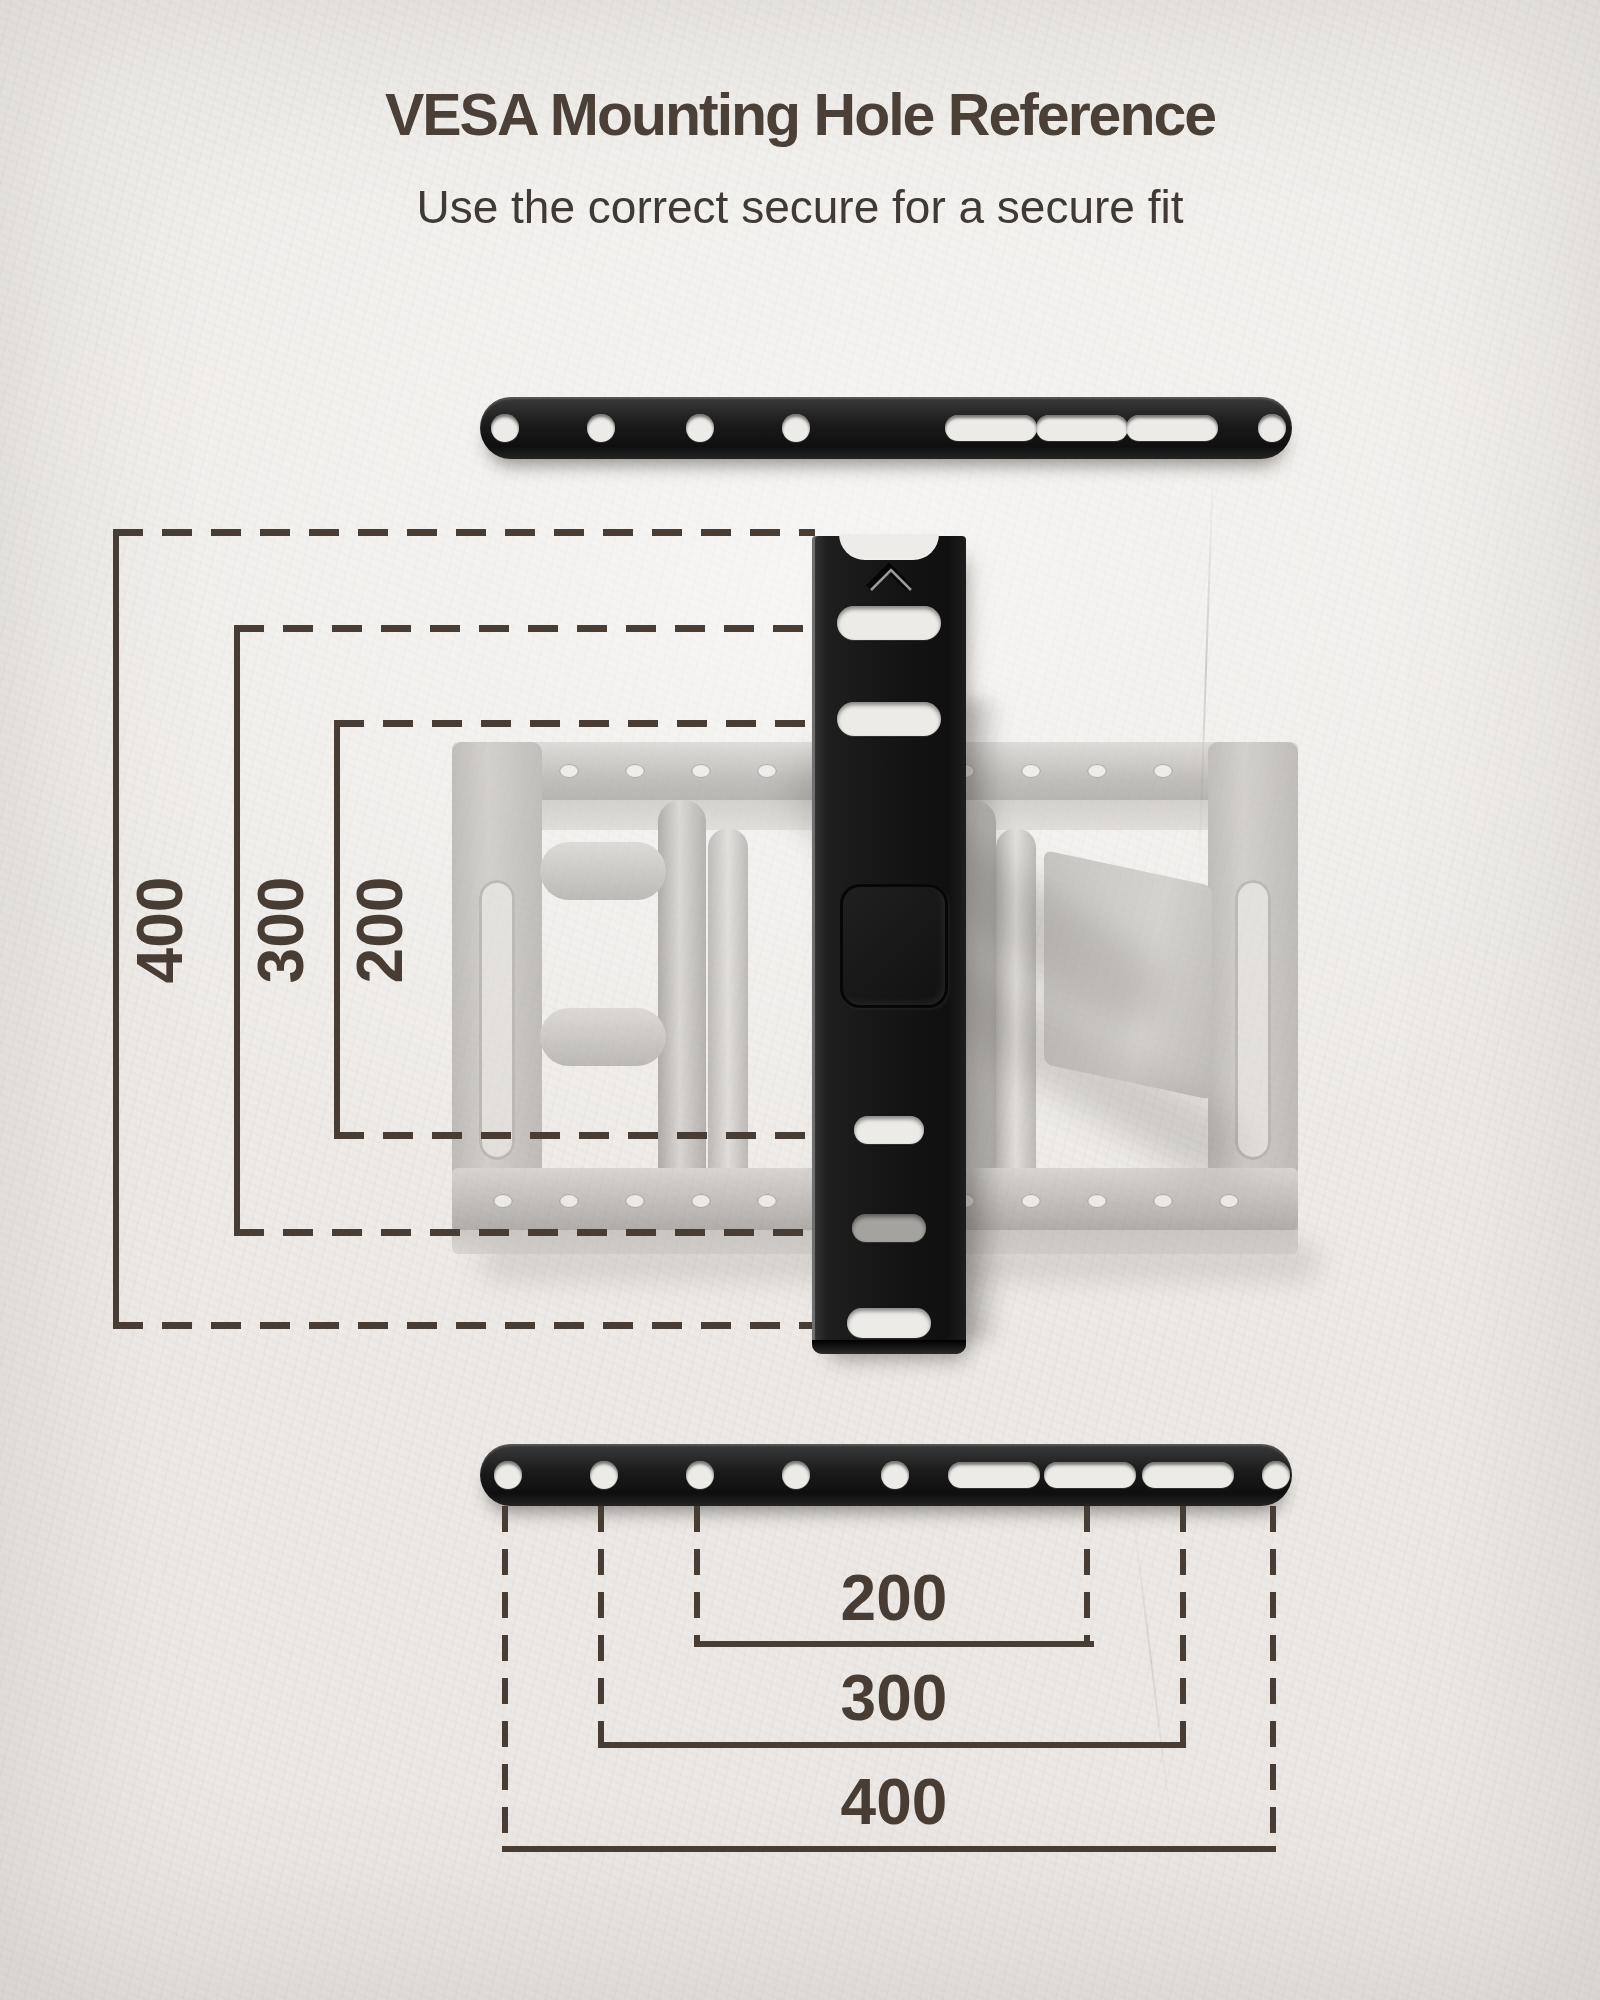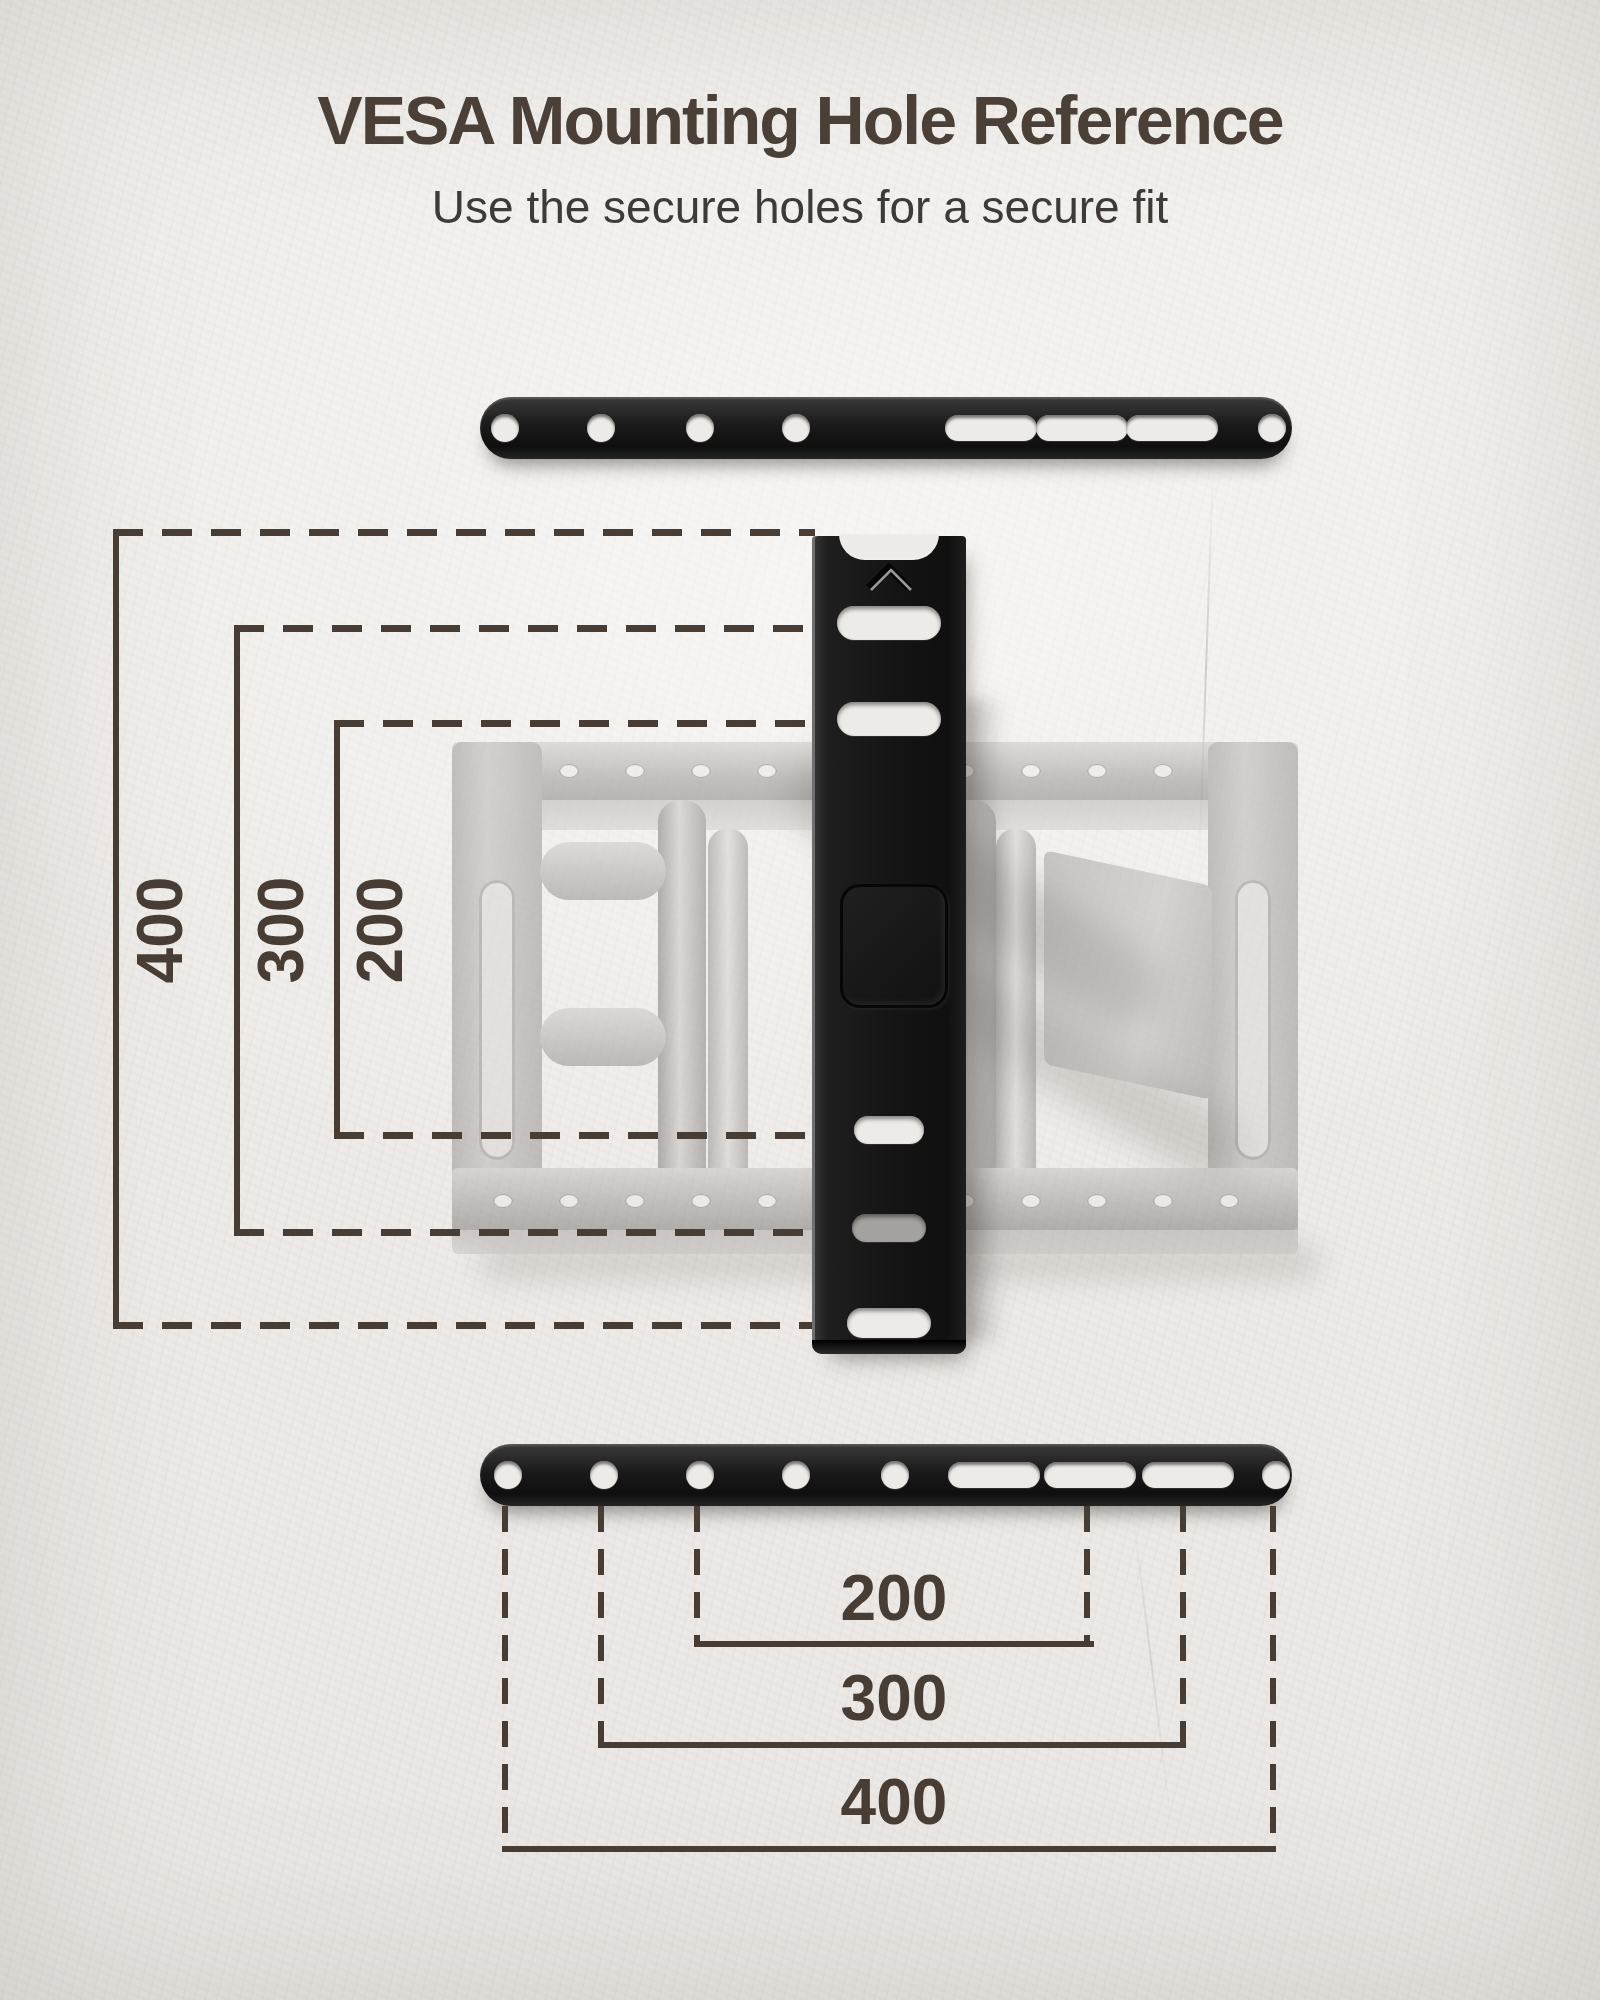--- a/index.html
+++ b/index.html
@@ -18,21 +18,21 @@
     background:
       radial-gradient(1400px 1000px at 52% 30%, rgba(255,255,255,.55), rgba(255,255,255,0) 65%),
       repeating-linear-gradient(104deg, rgba(164,158,150,.05) 0 2px, rgba(255,255,255,.05) 2px 5px, transparent 5px 11px),
       repeating-linear-gradient(23deg, rgba(164,158,150,.04) 0 3px, transparent 3px 8px),
       linear-gradient(180deg,#f0eeeb,#edeae7 60%,#e9e6e3);
     box-shadow: inset 0 0 200px rgba(118,110,102,.20);
   }
   
   .title{
     position:absolute;left:0;right:0;top:86px;text-align:center;
-    font-size:68px;font-weight:700;letter-spacing:-2px;color:var(--text);line-height:1;
+    font-size:59px;font-weight:700;letter-spacing:-2px;color:var(--text);line-height:1;
   }
   .subtitle{
     position:absolute;left:0;right:0;top:184px;text-align:center;
     font-size:46px;font-weight:400;color:#3f3a35;line-height:1;
   }
   
   .crack{position:absolute;width:2px;background:linear-gradient(rgba(150,145,140,0),rgba(150,145,140,.38),rgba(150,145,140,0));}
   .crack.c1{left:1205px;top:470px;height:400px;transform:rotate(2deg);}
   .crack.c2{left:1150px;top:1500px;height:320px;transform:rotate(-7deg);opacity:.6;}
   
@@ -110,21 +110,21 @@
     box-shadow:inset 0 0 0 3px #070707, inset -4px -4px 8px rgba(130,130,130,.20), 2px 2px 3px rgba(255,255,255,.05);}
   .b-lip{position:absolute;left:0;right:0;bottom:0;height:14px;border-radius:0 0 10px 10px;
     background:linear-gradient(#000,#2b2b2b);}
 </style>
 </head>
 <body>
 
 <div class="canvas">
 
   <div class="title">VESA Mounting Hole Reference</div>
-  <div class="subtitle">Use the secure holes for a secure fit</div>
+  <div class="subtitle">Use the correct secure for a secure fit</div>
 
   <div class="crack c1"></div>
   <div class="crack c2"></div>
 
   <div class="ghost-shadows">
     <div class="gsh s1"></div>
       <div class="gsh s2"></div>
       <div class="gsh s3"></div>
   </div>
 

